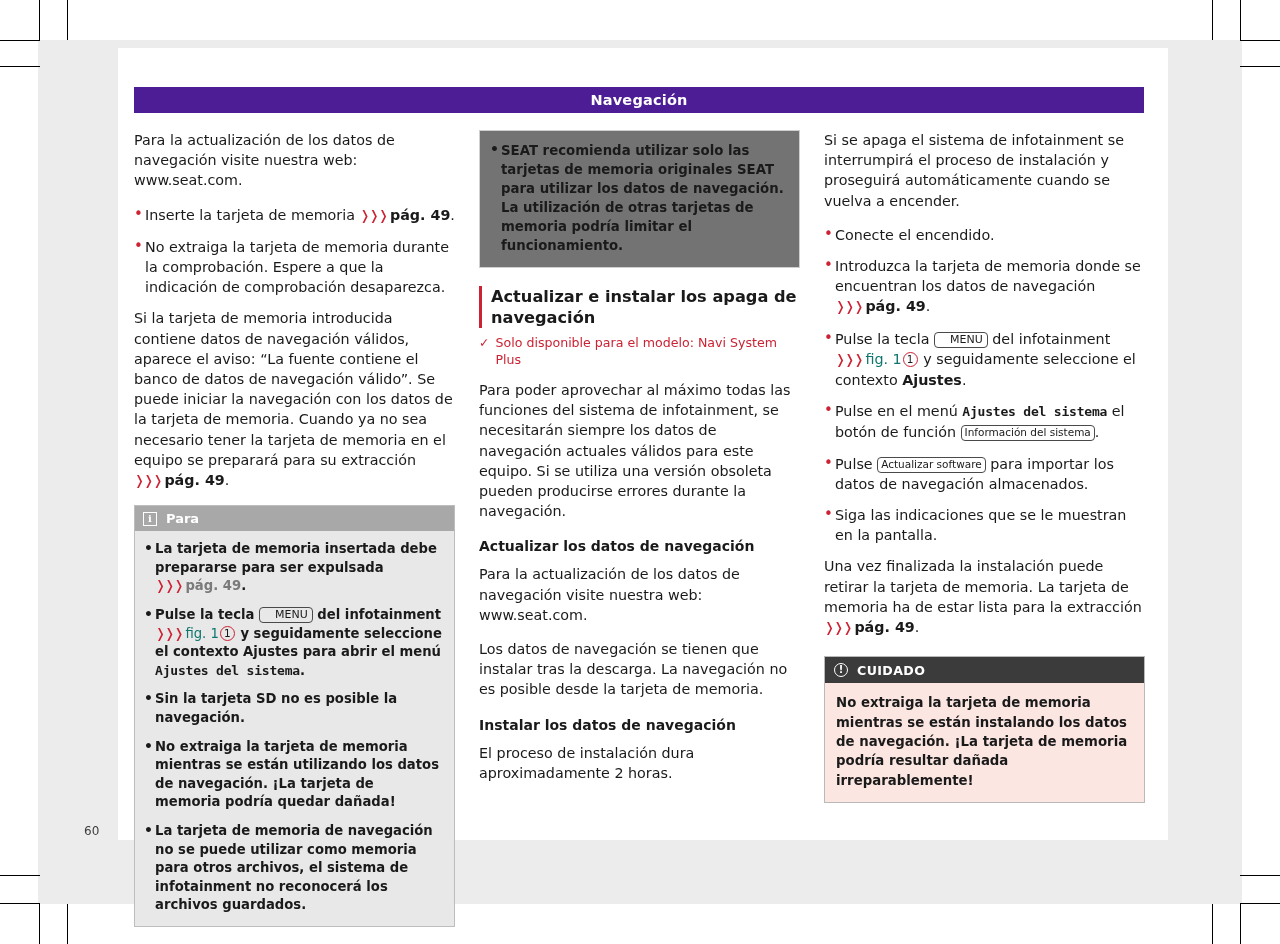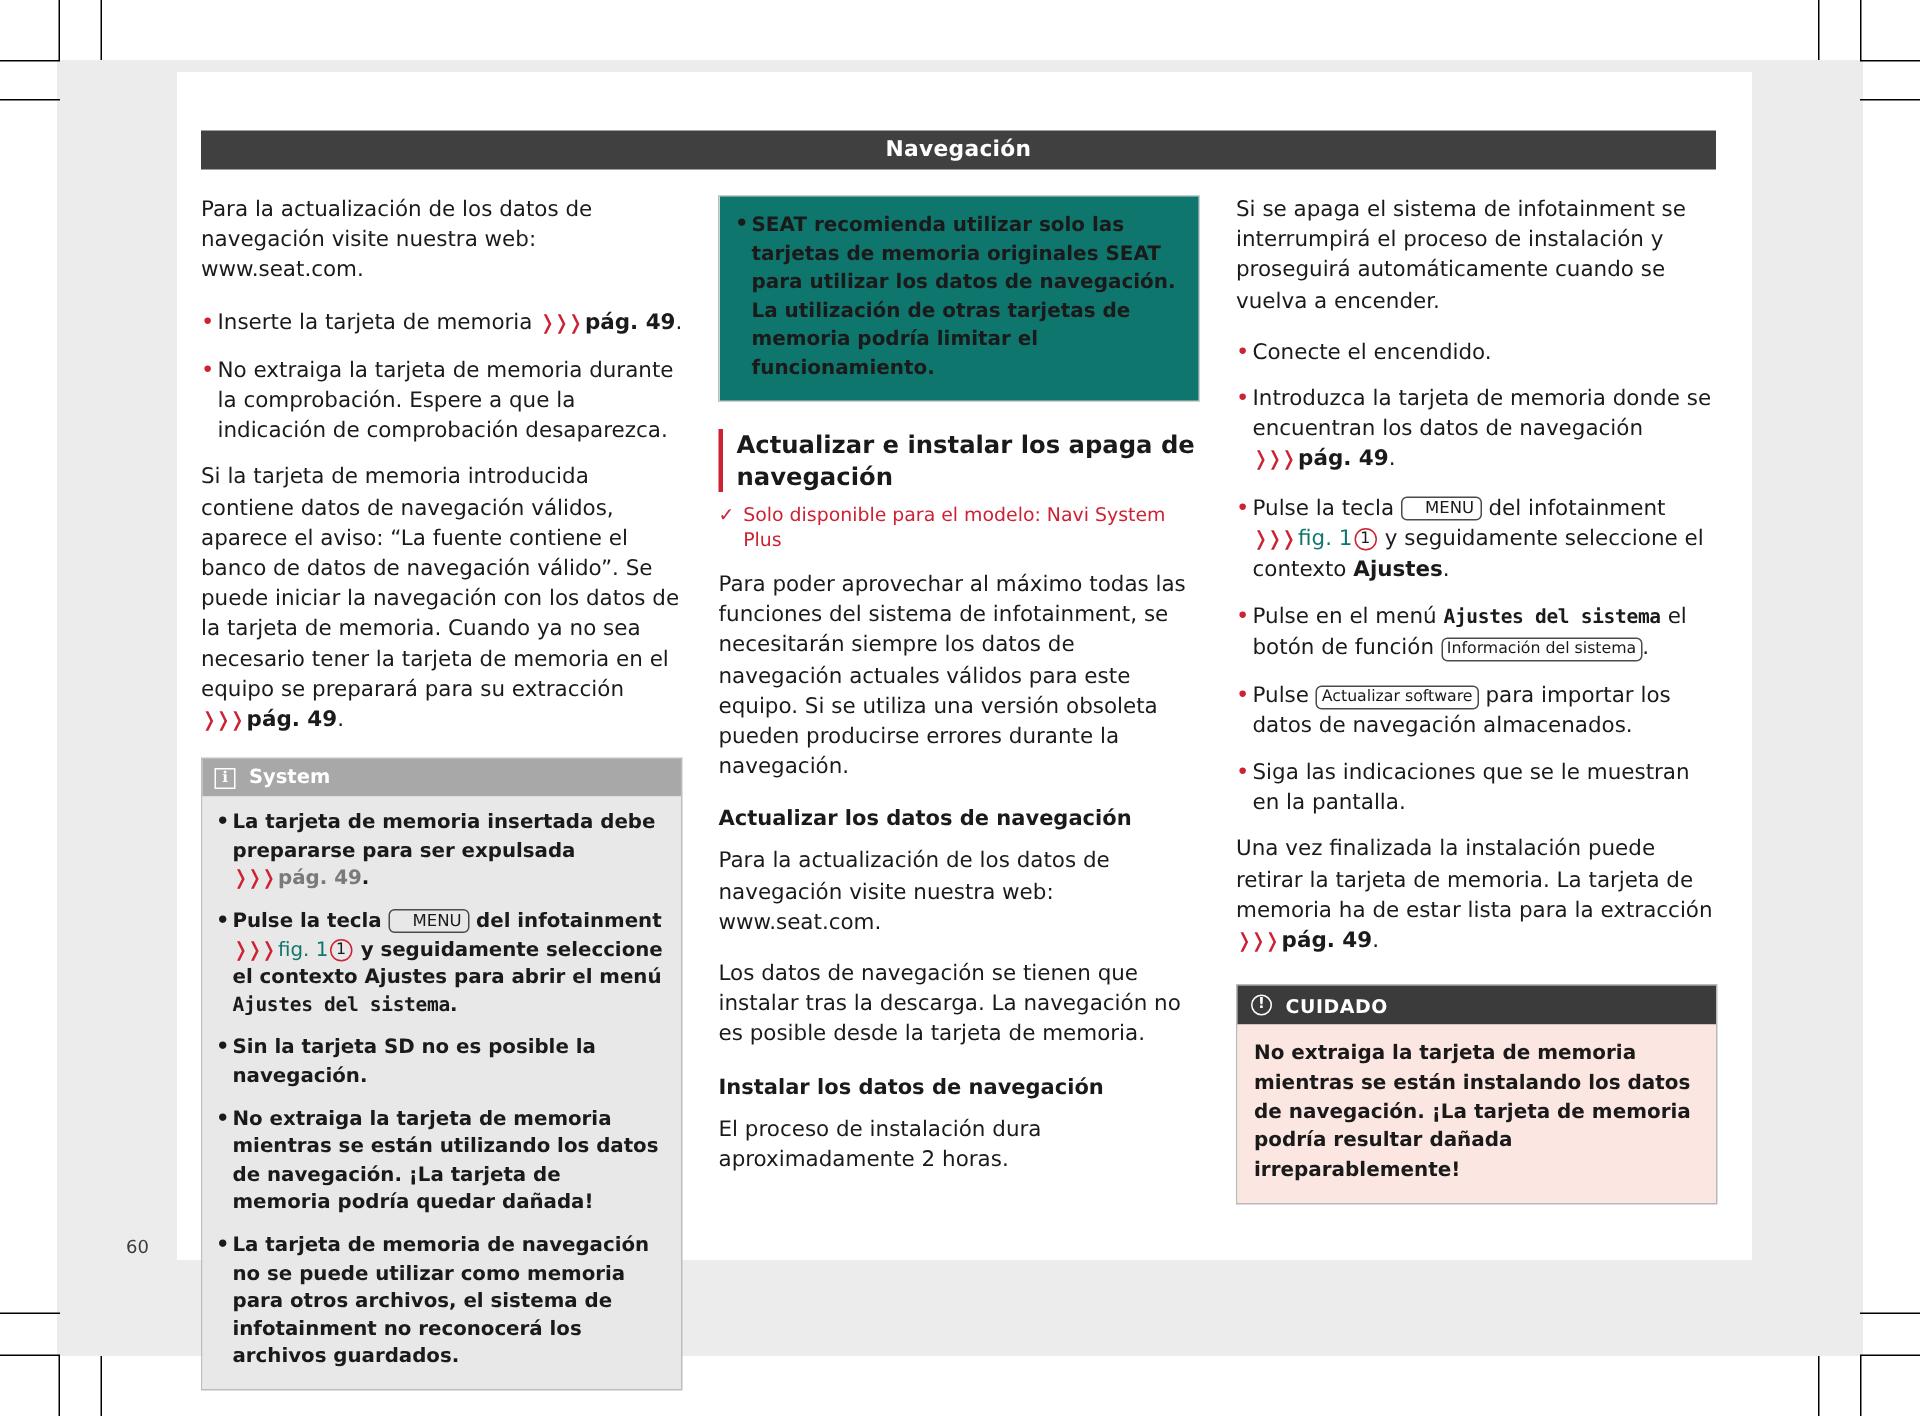--- a/index.html
+++ b/index.html
@@ -49,21 +49,21 @@
     font-family: "DejaVu Sans", "Liberation Sans", sans-serif;
   }
 
   
   .running-header {
     position: absolute;
     left: 134px;
     top: 87px;
     width: 1010px;
     height: 26px;
-    background: #404040;
+    background: #4c1d95;
     display: flex;
     align-items: center;
     justify-content: center;
     z-index: 4;
   }
   .running-header span {
     color: #ffffff;
     font-size: 14.5px;
     font-weight: bold;
     letter-spacing: 0.2px;
@@ -172,21 +172,21 @@
   
   .mono {
     font-family: "DejaVu Sans Mono", "Liberation Mono", monospace;
     font-weight: bold;
     font-size: 13px;
     letter-spacing: -0.2px;
   }
 
   
   .plain-box {
-    background: #0f766e;
+    background: #737373;
     border: 1px solid #cfcfcf;
     padding: 10px 12px 12px 10px;
     margin-bottom: 18px;
   }
   .plain-box p {
     font-size: 13.3px;
     line-height: 19px;
     font-weight: bold;
     color: #1a1a1a;
     position: relative;
@@ -367,21 +367,21 @@
 
     <p class="bullet"><span>Inserte la tarjeta de memoria </span><span class="pag-ref"><span class="chev">❭❭❭</span><span>pág. 49</span></span>.</p>
 
     <p class="bullet">No extraiga la tarjeta de memoria durante la comprobación. Espere a que la indicación de comprobación desaparezca.</p>
 
     <p class="body"><span>Si la tarjeta de memoria introducida contiene datos de navegación válidos, aparece el aviso: “La fuente contiene el banco de datos de navegación válido”. Se puede iniciar la navegación con los datos de la tarjeta de memoria. Cuando ya no sea necesario tener la tarjeta de memoria en el equipo se preparará para su extracción </span><span class="pag-ref"><span class="chev">❭❭❭</span><span>pág. 49</span></span>.</p>
 
     <div class="notice-box">
       <div class="notice-head">
         <div class="glyph">i</div>
-        <div class="title">System</div>
+        <div class="title">Para</div>
       </div>
       <div class="notice-body">
 
         <p><span>La tarjeta de memoria insertada debe prepararse para ser expulsada </span><span class="pag-ref"><span class="chev">❭❭❭</span><span class="grey-ref">pág. 49</span></span>.</p>
 
         <p><span>Pulse la tecla </span><span class="key">MENU</span><span> del infotainment </span><span class="chev">❭❭❭</span><span class="red-ref">fig. 1</span><span class="circ">1</span><span> y seguidamente seleccione el contexto Ajustes para abrir el menú </span><span class="mono">Ajustes del sistema</span>.</p>
 
         <p>Sin la tarjeta SD no es posible la navegación.</p>
 
         <p>No extraiga la tarjeta de memoria mientras se están utilizando los datos de navegación. ¡La tarjeta de memoria podría quedar dañada!</p>

